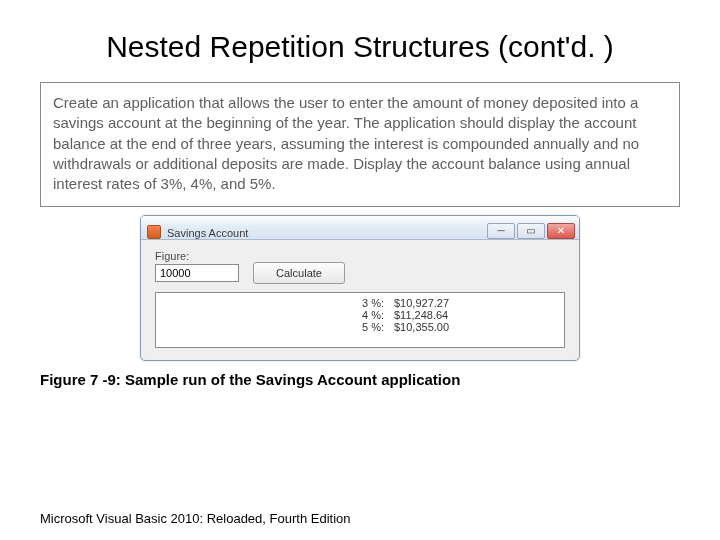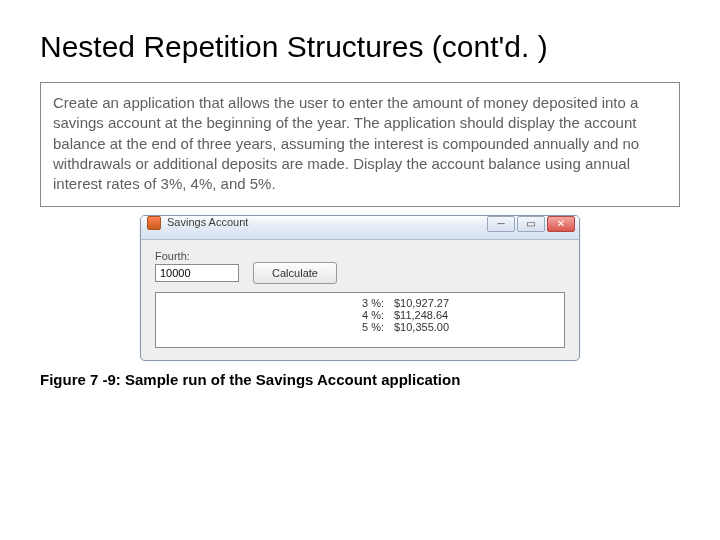--- a/index.html
+++ b/index.html
@@ -13,20 +13,21 @@
     overflow: hidden;
   }
   .slide {
     width: 100%;
     height: 100%;
     padding: 30px 40px 0 40px;
   }
   .title {
     font-size: 30px;
     font-weight: 400;
+    text-align: center;
     margin-bottom: 18px;
   }
   .problem-box {
     border: 1px solid #888;
     padding: 10px 12px 12px 12px;
     color: #5f5f5f;
     font-size: 15px;
     line-height: 1.35;
     margin-bottom: 8px;
   }
@@ -60,21 +61,21 @@
     overflow: hidden;
     background: #efefef;
     box-shadow: 0 0 2px rgba(0,0,0,0.15);
     font-size: 11px;
   }
   .titlebar {
     height: 24px;
     background: linear-gradient(#fdfdfe, #e4ecf5 45%, #d6e3f3);
     border-bottom: 1px solid #aebbcc;
     display: flex;
-    align-items: flex-start;
+    align-items: flex-end;
     padding: 0 4px 0 6px;
     color: #3b3b3b;
     gap: 6px;
   }
   .titlebar .app-icon {
     width: 14px; height: 14px;
     background: linear-gradient(#ff7f50, #cd5c1c);
     border: 1px solid #a8521e;
     border-radius: 2px;
   }
@@ -96,21 +97,21 @@
   .label { color:#4a4a4a; }
   .input {
     width: 84px; height: 18px;
     border: 1px solid #8a8a8a;
     background: #fff;
     padding: 1px 4px;
     font-size: 11px;
   }
   .btn-row { display:flex; gap:14px; margin-bottom:14px;}
   .btn {
-    width: 84px; height: 22px;
+    width: 92px; height: 22px;
     border: 1px solid #9a9a9a;
     border-radius: 3px;
     background: linear-gradient(#fdfdfd,#e7e7e7);
     display:flex; align-items:center; justify-content:center;
     font-size:11px; color:#333;
   }
   .balance-label { color:#4a4a4a; margin-bottom:4px; }
   .resultbox {
     border: 1px solid #8a8a8a;
     background:#fff;
@@ -140,21 +141,21 @@
       <div class="titlebar">
         <div class="app-icon"></div>
         <div class="title-text">Savings Account</div>
         <div class="win-controls">
           <div class="wc-btn">─</div>
           <div class="wc-btn">▭</div>
           <div class="wc-btn close">✕</div>
         </div>
       </div>
       <div class="client">
-        <div class="label">Fourth:</div>
+        <div class="label">Figure:</div>
         <div class="field-row">
           <input class="input" value="10000" style="">
           <div class="btn-row" style="margin-bottom:0;">
             <div class="btn">Calculate</div>
           </div>
         </div>
         <div class="resultbox">
           <div class="result-line">
             <span class="result-rate">3 %:</span>
             <span class="result-val">$10,927.27</span>
@@ -167,13 +168,14 @@
             <span class="result-rate">5 %:</span>
             <span class="result-val">$10,355.00</span>
           </div>
         </div>
       </div>
     </div>
   </div>
 
   <div class="caption2">Figure 7 -9: Sample run of the Savings Account application</div>
 
+  <div class="footer">Microsoft Visual Basic 2010: Reloaded, Fourth Edition</div>
 </div>
 
 </body></html>

